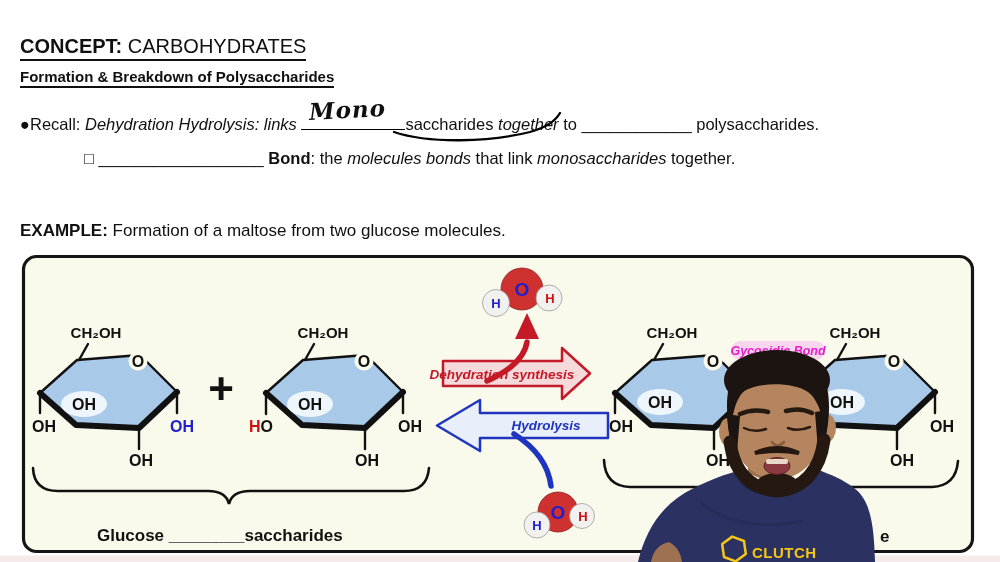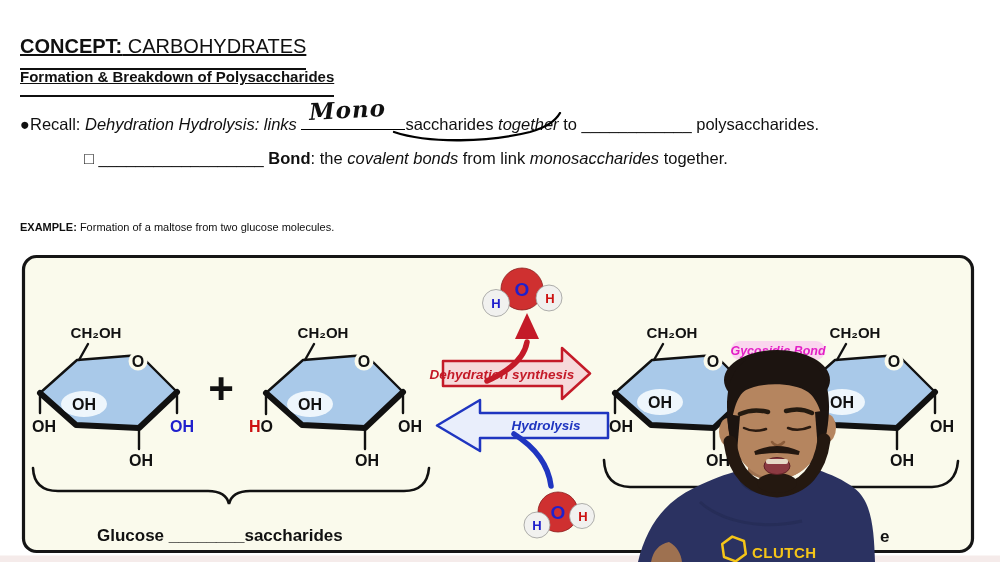--- a/index.html
+++ b/index.html
@@ -1,27 +1,27 @@
 <!DOCTYPE html>
 <html style="--c-red: #c41a28; --c-blue: #1f35c0; --c-oh-blue: #2020cc; --c-h-red: #cc1111; --c-ring-fill: #a9c9e9; --c-box-bg: #fafaec; --c-magenta: #e320c6; --c-pink-bg: #f9d2ee; --c-water-red: #cf3030; --c-shirt-navy: #2b3261; --c-logo-yellow: #f5c518; --c-skin: #b5855f; --c-hair: #1c1410; --c-arrow-red-fill: #f6d9da; --c-arrow-blue-fill: #e9eefb;"><head>
 <meta charset="utf-8">
 <style>
   html,body{margin:0;padding:0;}
   body{width:1000px;height:562px;background:#ffffff;font-family:"Liberation Sans",sans-serif;color:#111;overflow:hidden;}
   #stage{position:relative;width:1000px;height:562px;}
   .txt{position:absolute;white-space:nowrap;color:#101010;}
-  .u{border-bottom:2px solid #101010;padding-bottom:10px;display:inline-block;text-decoration:underline;}
+  .u{border-bottom:2px solid #101010;padding-bottom:1px;display:inline-block;}
   .b{font-weight:bold;}
   .i{font-style:italic;}
   .l1{left:20px;top:35px;font-size:20px;}
   .l2{left:20px;top:68px;font-size:15px;font-weight:bold;}
   .l3{left:20px;top:110px;font-size:16.5px;}
   .l4{left:84px;top:149px;font-size:16.5px;}
   .l5{left:84px;top:186px;font-size:16.5px;}
-  .l6{left:20px;top:221px;font-size:11px;}
+  .l6{left:20px;top:221px;font-size:17px;}
   .monoblank{display:inline-block;width:104px;height:19px;border-bottom:1.7px solid #000;position:relative;vertical-align:baseline;}
   .mono{position:absolute;left:8px;top:-14px;font-family:"DejaVu Serif",serif;font-style:italic;font-weight:bold;font-size:23px;transform:rotate(-3deg);letter-spacing:1px;}
   #swoosh{position:absolute;left:390px;top:112px;z-index:3;}
   #diagram{position:absolute;left:0;top:0;z-index:1;}
   
   .boxbg{fill:var(--c-box-bg,#fafaec);stroke:#151515;stroke-width:3.2;}
   .ring{fill:var(--c-ring-fill,#a9c9e9);stroke:#111;stroke-width:2.4;stroke-linejoin:round;}
   .ringthick{fill:none;stroke:#111;stroke-width:6;stroke-linejoin:round;stroke-linecap:round;}
   .bond{stroke:#111;stroke-width:2.4;stroke-linecap:round;}
   .ohalo{fill:var(--c-box-bg,#fafaec);}
@@ -69,21 +69,21 @@
   <div class="txt l2">
     <span class="u">Formation &amp; Breakdown of Polysaccharides</span>
   </div>
 
   <div class="txt l3">
     <span>●</span><span>Recall: </span><span class="i">Dehydration Hydrolysis: links </span><span class="monoblank"><span class="mono">Mono</span></span><span>saccharides </span><span class="i">together</span><span> to </span><span>____________</span><span> polysaccharides.</span>
   </div>
 
   <div class="txt l4">
     <span>□</span>
-    <span>__________________</span><span class="b"> Bond</span><span>: the </span><span class="i">covalent bonds</span><span> from link </span><span class="i">monosaccharides</span><span> together.</span>
+    <span>__________________</span><span class="b"> Bond</span><span>: the </span><span class="i">molecules bonds</span><span> that link </span><span class="i">monosaccharides</span><span> together.</span>
   </div>
 
 
   <div class="txt l6">
     <span class="b">EXAMPLE:</span><span> Formation of a maltose from two glucose molecules.</span>
   </div>
 
   <svg id="swoosh" width="180" height="36">
     <path d="M 4 20 C 40 32 100 30 140 20 C 158 15 166 8 170 1" fill="none" stroke="#000" stroke-width="2.3" stroke-linecap="round"></path>
   </svg>

